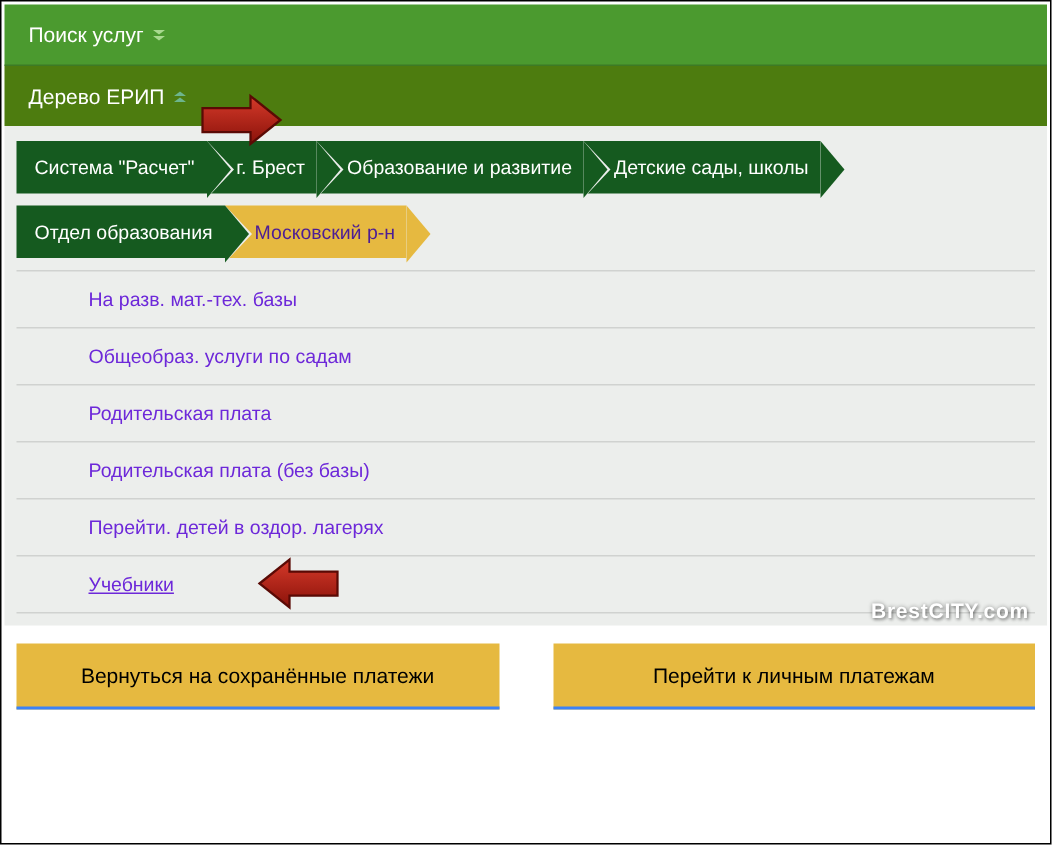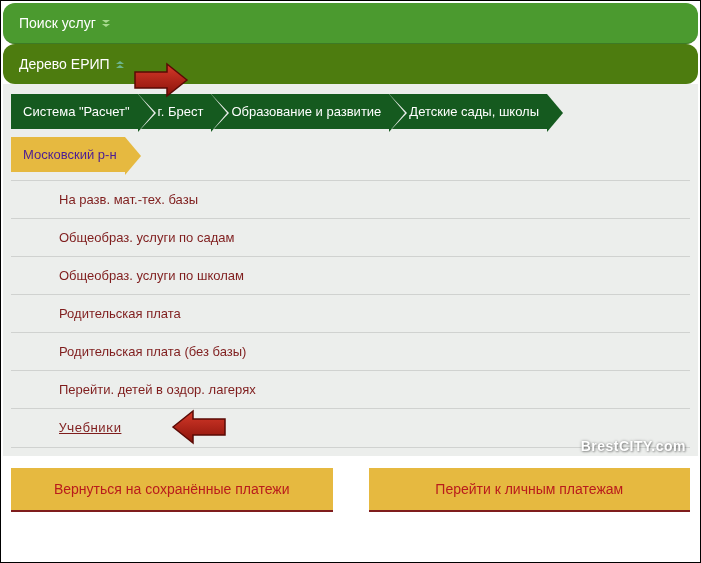--- a/index.html
+++ b/index.html
@@ -12,21 +12,20 @@
       padding: 2px;
     }
     .panel-header {
       color: #fff;
       padding: 12px 16px;
       font-size: 14px;
       cursor: pointer;
       display: flex;
       align-items: center;
       gap: 6px;
-      border-radius: 12px;
     }
     .panel-header.collapsed {
       background: #4b9a2f;
       border-bottom: 1px solid #3d7a25;
     }
     .panel-header.expanded {
       background: #4d7c0f;
     }
     .chevron-icon {
       display: inline-flex;
@@ -98,48 +97,47 @@
       text-align: right;
     }
     .crumb.active::after { border-left-color: #e6b940; }
     .service-list {
       border-top: 1px solid #d0d2d0;
     }
     .service-item {
       border-bottom: 1px solid #d0d2d0;
       padding: 11px 10px 11px 48px;
       font-size: 13px;
-      color: #7f1d1d;
+      color: #6d28d9;
       cursor: pointer;
       position: relative;
     }
     .service-item.highlight a {
       text-decoration: underline;
-      font-family: Liberation Mono, monospace;
     }
     .arrow-red {
       position: absolute;
       z-index: 10;
     }
     .arrow-red svg { display: block; }
     .buttons-row {
       display: flex;
       gap: 36px;
       padding: 12px 8px 8px 8px;
       background: #fff;
     }
     .btn {
       flex: 1;
       background: #e6b940;
-      color: #b91c1c;
+      color: #000000;
       padding: 13px 8px;
       font-size: 14px;
       text-align: center;
       cursor: pointer;
-      border-bottom: 2px solid #7f1d1d;
+      border-bottom: 2px solid #3b82f6;
     }
     .watermark {
       position: absolute;
       right: 12px;
       bottom: 2px;
       font-size: 14px;
       font-weight: bold;
       color: #fff;
       text-shadow: 0 0 3px rgba(0,0,0,0.4), 1px 1px 2px rgba(0,0,0,0.3);
       letter-spacing: 0.5px;
@@ -182,29 +180,31 @@
       </div>
     <div class="crumb">
         <span>Образование и развитие</span>
       </div>
     <div class="crumb">
         <span>Детские сады, школы</span>
       </div>
   </div>
 
   <div class="crumb-row">
+    <div class="crumb">
+        <span>Отдел образования</span>
+      </div>
     <div class="crumb active">
         <span>Московский р-н</span>
       </div>
   </div>
 
   <div class="service-list">
     <div class="service-item"><span>На разв. мат.-тех. базы</span></div>
     <div class="service-item"><span>Общеобраз. услуги по садам</span></div>
-    <div class="service-item"><span>Общеобраз. услуги по школам</span></div>
     <div class="service-item"><span>Родительская плата</span></div>
     <div class="service-item"><span>Родительская плата (без базы)</span></div>
     <div class="service-item"><span>Перейти. детей в оздор. лагерях</span></div>
     <div class="service-item highlight" style="position:relative;">
       <a>Учебники</a>
       <div class="arrow-red" style="left:160px; top:0px;">
         <svg width="58" height="36" viewBox="0 0 58 36">
           <defs>
             <linearGradient id="rg2" x1="0" y1="0" x2="0" y2="1">
               <stop offset="0" stop-color="#d63a2a"></stop>

